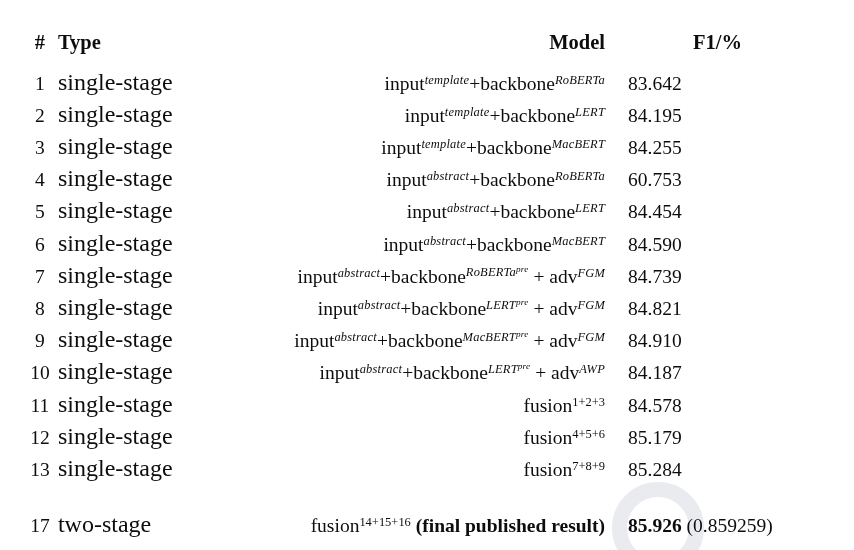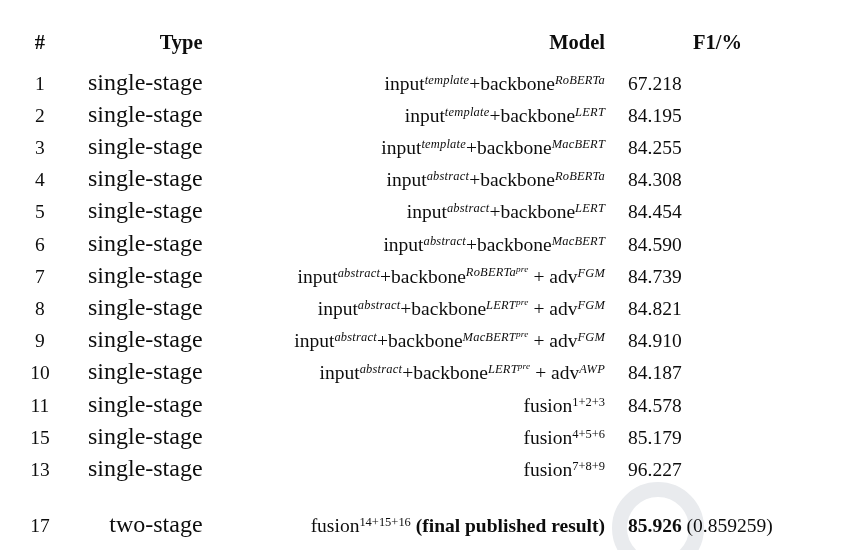--- a/index.html
+++ b/index.html
@@ -63,21 +63,21 @@
   }
   .rule-mid > td {
     height: 3px;
     padding: 0;
     border-top: 1.3px solid #2a2a2a;
   }
   .spacer-xs > td   { height: 4px; }
 
   
   .col-num   { width: 40px;  text-align: center; }
-  .col-type  { width: 152px; text-align: right; }
+  .col-type  { width: 152px; text-align: left; }
   .col-model { width: 400px; text-align: right; padding-left: 20px !important; }
   .col-f1    { width: 216px; text-align: left; padding-left: 23px !important; }
 
   
   thead th {
     font-weight: bold;
     font-size: 20.5px;
     padding-top: 3px !important;
     padding-bottom: 6px !important;
   }
@@ -147,42 +147,42 @@
         <td colspan="4"></td>
       </tr>
     </thead>
 
     <tbody>
 
       <tr class="data-row">
         <td class="col-num">1</td>
         <td class="col-type">single-stage</td>
         <td class="col-model"><span class="nowrap"><span>input</span><sup class="mi">template</sup><span>+backbone</span><sup class="mi">RoBERTa</sup></span></td>
-        <td class="col-f1"><span>67.218</span></td>
+        <td class="col-f1"><span>83.642</span></td>
       </tr>
 
       <tr class="data-row">
         <td class="col-num">2</td>
         <td class="col-type">single-stage</td>
         <td class="col-model"><span class="nowrap"><span>input</span><sup class="mi">template</sup><span>+backbone</span><sup class="mi">LERT</sup></span></td>
         <td class="col-f1"><span>84.195</span></td>
       </tr>
 
       <tr class="data-row">
         <td class="col-num">3</td>
         <td class="col-type">single-stage</td>
         <td class="col-model"><span class="nowrap"><span>input</span><sup class="mi">template</sup><span>+backbone</span><sup class="mi">MacBERT</sup></span></td>
         <td class="col-f1"><span>84.255</span></td>
       </tr>
 
       <tr class="data-row">
         <td class="col-num">4</td>
         <td class="col-type">single-stage</td>
         <td class="col-model"><span class="nowrap"><span>input</span><sup class="mi">abstract</sup><span>+backbone</span><sup class="mi">RoBERTa</sup></span></td>
-        <td class="col-f1"><span>84.308</span></td>
+        <td class="col-f1"><span>60.753</span></td>
       </tr>
 
       <tr class="data-row">
         <td class="col-num">5</td>
         <td class="col-type">single-stage</td>
         <td class="col-model"><span class="nowrap"><span>input</span><sup class="mi">abstract</sup><span>+backbone</span><sup class="mi">LERT</sup></span></td>
         <td class="col-f1"><span>84.454</span></td>
       </tr>
 
       <tr class="data-row">
@@ -221,31 +221,31 @@
       </tr>
 
       <tr class="data-row">
         <td class="col-num">11</td>
         <td class="col-type">single-stage</td>
         <td class="col-model"><span class="nowrap"><span>fusion</span><sup class="mn">1+2+3</sup></span></td>
         <td class="col-f1"><span>84.578</span></td>
       </tr>
 
       <tr class="data-row">
-        <td class="col-num">15</td>
+        <td class="col-num">12</td>
         <td class="col-type">single-stage</td>
         <td class="col-model"><span class="nowrap"><span>fusion</span><sup class="mn">4+5+6</sup></span></td>
         <td class="col-f1"><span>85.179</span></td>
       </tr>
 
       <tr class="data-row">
         <td class="col-num">13</td>
         <td class="col-type">single-stage</td>
         <td class="col-model"><span class="nowrap"><span>fusion</span><sup class="mn">7+8+9</sup></span></td>
-        <td class="col-f1"><span>96.227</span></td>
+        <td class="col-f1"><span>85.284</span></td>
       </tr>
 
       <tr class="spacer-xs">
           <td colspan="4"></td>
         </tr>
       <tr class="rule-mid">
         <td colspan="4"></td>
       </tr>
 
 

